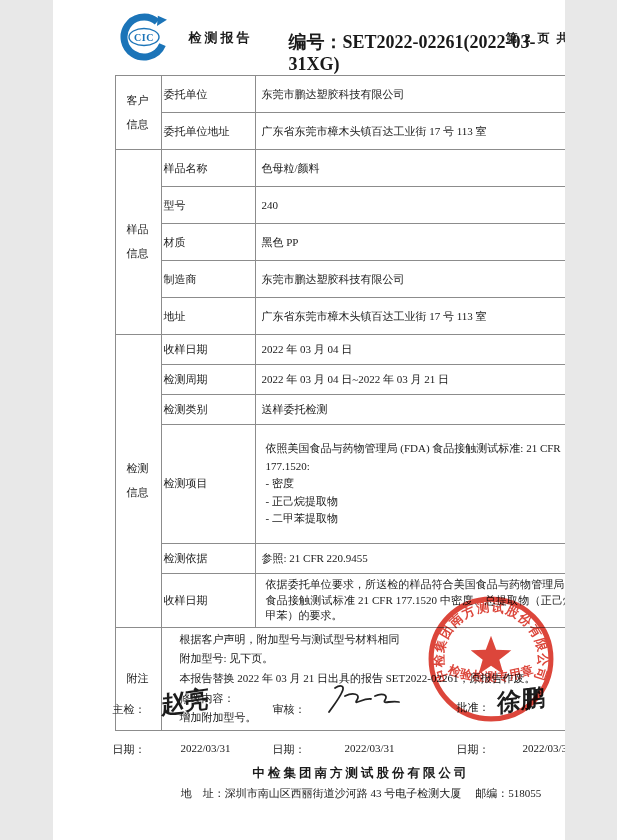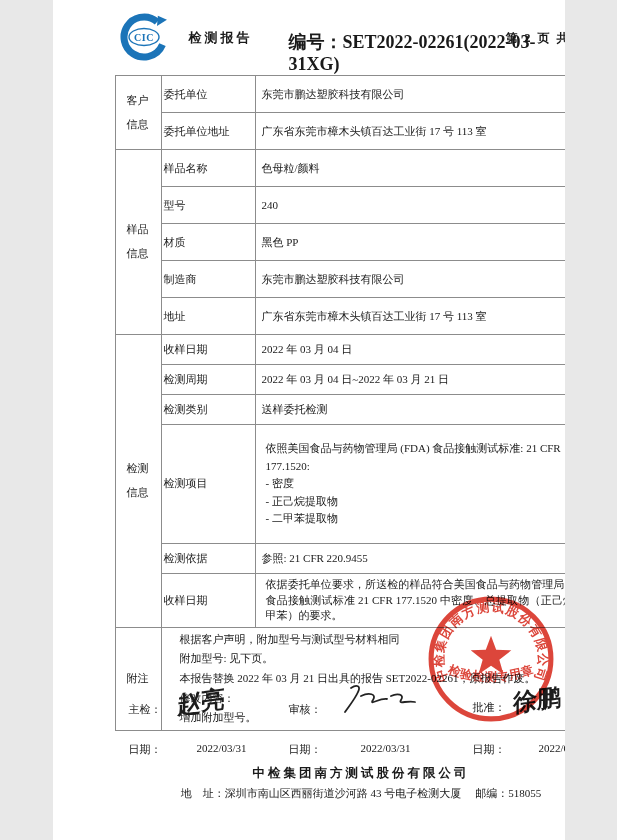--- a/index.html
+++ b/index.html
@@ -21,21 +21,21 @@
   td.sec{text-align:center;padding:0;}
   .sec-inner{display:inline-block;width:2.1em;line-height:2.15;text-align:left;}
   td.lbl{padding:0 4px 0 2px;}
   td.val{padding:2px 6px;}
   tr.h32 td{height:32px;}
   tr.h25 td{height:25px;}
   td.multiline{white-space:pre-line;line-height:17.6px;padding:15px 10px;}
   td.conclusion{line-height:15.6px;text-align:justify;padding:3px 10px;}
   td.notes{white-space:pre-line;line-height:19.6px;padding:2px 18px;vertical-align:top;}
   
-  .sig-area{position:absolute;left:62px;top:686px;width:493px;height:80px;font-size:11px;z-index:4;text-align:center;}
+  .sig-area{position:absolute;left:46px;top:686px;width:493px;height:80px;font-size:11px;z-index:4;text-align:center;}
   .sig-label{position:absolute;white-space:nowrap;}
   .sig-name{position:absolute;font-size:24px;font-weight:bold;white-space:nowrap;
             transform:rotate(-8deg) skewX(-8deg);color:#1c1c1c;}
   .sig-scribble{position:absolute;}
   .date-label{position:absolute;top:56px;white-space:nowrap;}
   .date-value{position:absolute;top:56px;white-space:nowrap;}
   
   .stamp{position:absolute;left:372px;top:593px;width:132px;height:132px;z-index:5;
          mix-blend-mode:multiply;opacity:0.93;pointer-events:none;}
   

